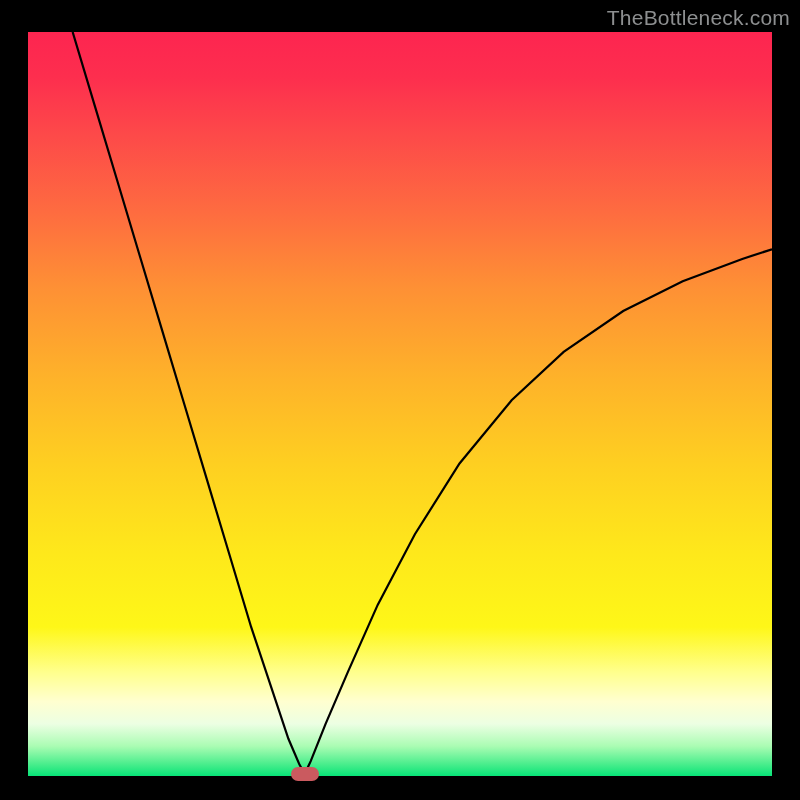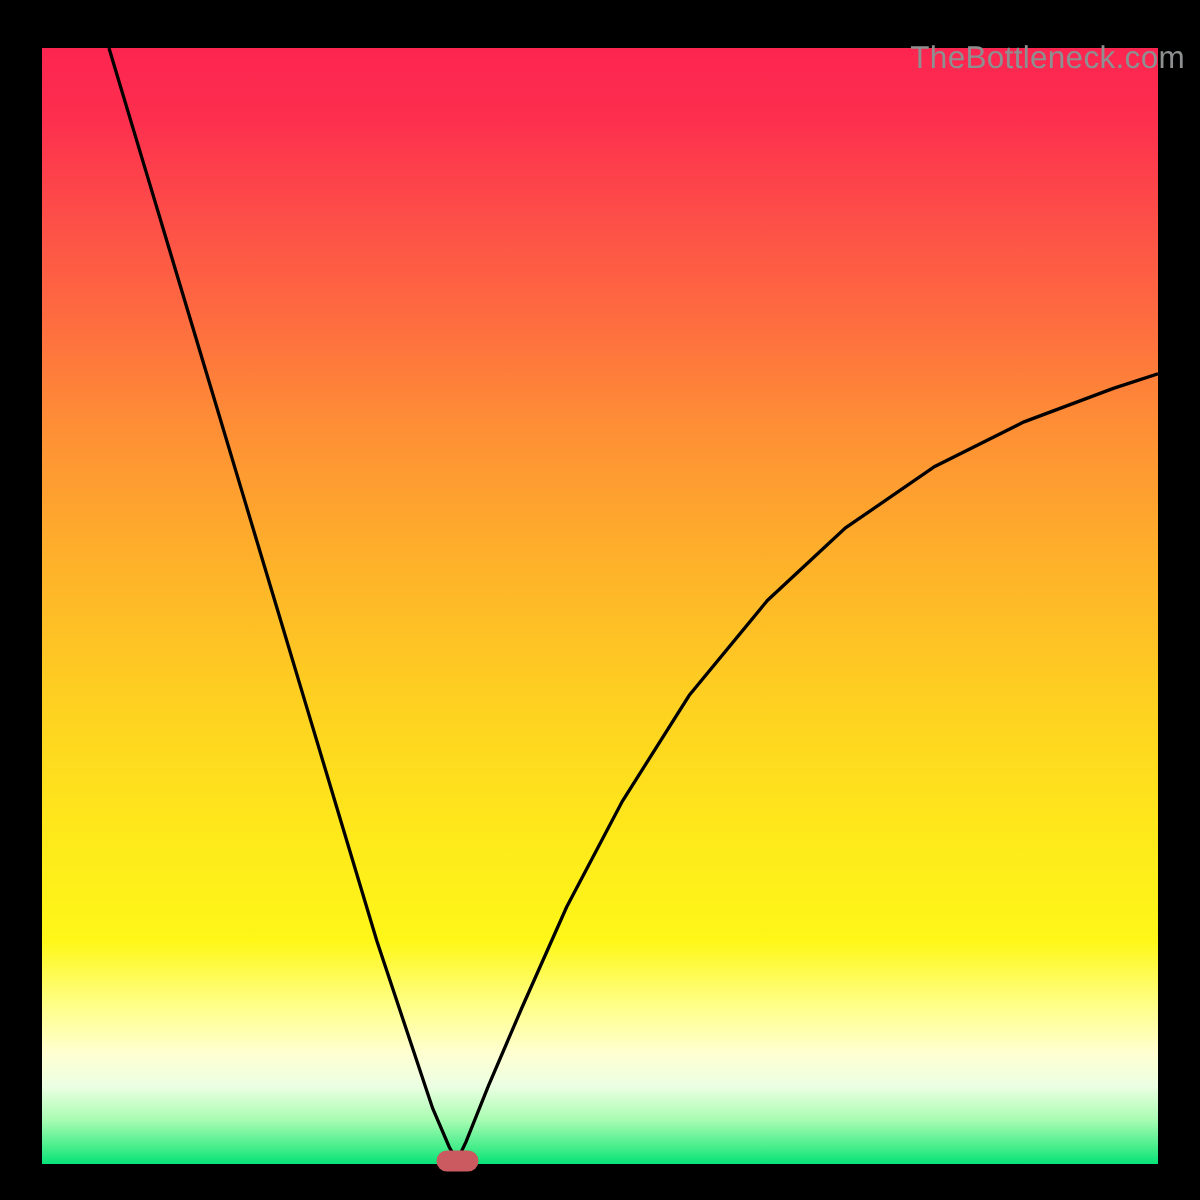--- a/index.html
+++ b/index.html
@@ -60,21 +60,20 @@
     transform: translate(-50%, -50%);
   }
   .watermark {
     position: absolute;
     top: 6px;
     right: 10px;
     color: #8d8f90;
     font-size: 21px;
     font-weight: 400;
     letter-spacing: 0.2px;
-    margin-top: 21px;
   }
 </style>
 </head>
 <body>
 
 <div class="frame">
 
   <div class="plot-wrap">
     <div class="gradient"></div>
 

